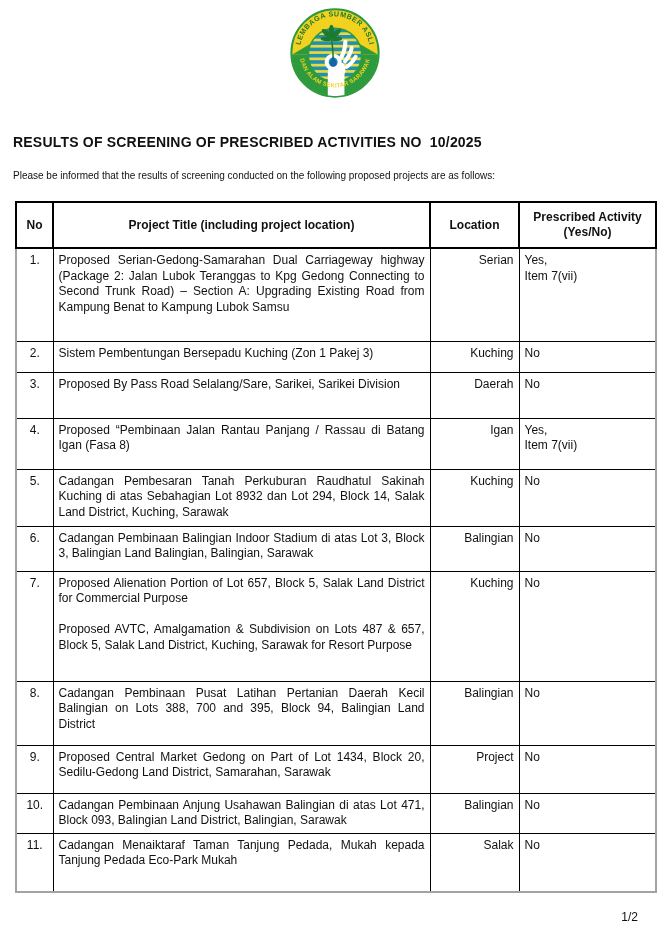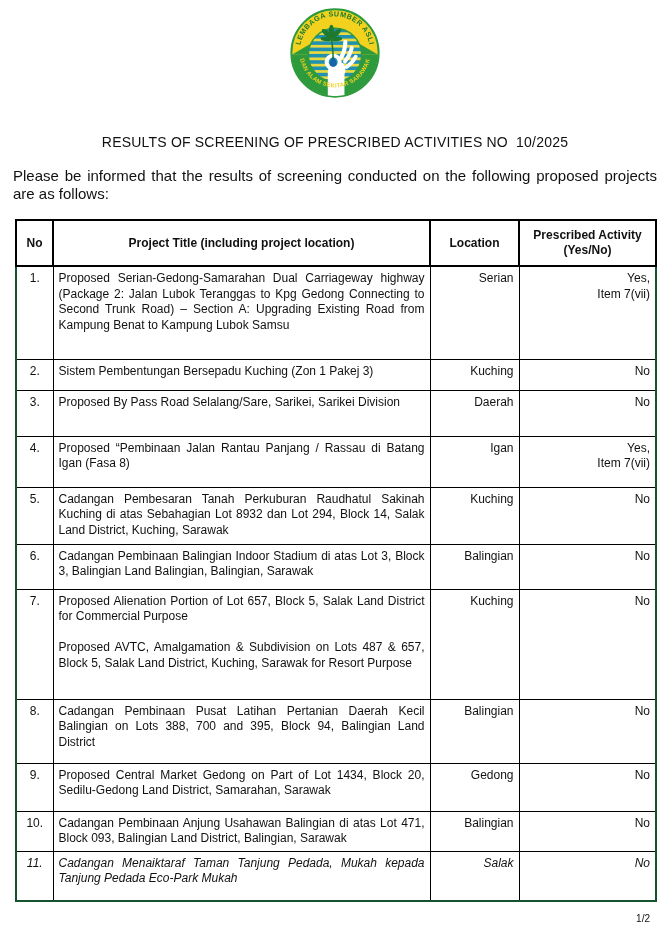--- a/index.html
+++ b/index.html
@@ -10,38 +10,38 @@
     background: #ffffff;
     font-family: "Liberation Sans", sans-serif;
     color: #111111;
     overflow: hidden;
     box-sizing: border-box;
     padding: 0 13px;
   }
   .logo-wrap { text-align: center; padding-top: 8px; height: 88px; }
   .doc-title {
     margin: 38px 0 0 0;
-    text-align: center;
+    text-align: left;
     font-size: 14px;
-    font-weight: normal;
+    font-weight: bold;
     letter-spacing: 0.2px;
     white-space: pre-wrap;
   }
   .intro {
     margin: 17px 0 0 0;
-    font-size: 15px;
+    font-size: 10px;
     line-height: 18px;
     text-align: justify;
   }
   table.results {
     border-collapse: collapse;
     table-layout: fixed;
     width: 640px;
     margin: 16px 11px 0 2px;
-    border: 2px solid #14532d;
+    border: 2px solid #a3a3a3;
   }
   table.results th {
     border: 2px solid #000;
     font-size: 12px;
     font-weight: bold;
     text-align: center;
     vertical-align: middle;
     padding: 4px 3px;
     white-space: pre-line;
     line-height: 15px;
@@ -57,30 +57,30 @@
   tbody tr:nth-child(1)  { height: 93px; }
   tbody tr:nth-child(2)  { height: 31px; }
   tbody tr:nth-child(3)  { height: 46px; }
   tbody tr:nth-child(4)  { height: 51px; }
   tbody tr:nth-child(5)  { height: 57px; }
   tbody tr:nth-child(6)  { height: 45px; }
   tbody tr:nth-child(7)  { height: 110px; }
   tbody tr:nth-child(8)  { height: 64px; }
   tbody tr:nth-child(9)  { height: 48px; }
   tbody tr:nth-child(10) { height: 34px; padding-left: 12px; }
-  tbody tr:nth-child(11) { height: 50px; font-style: italic; }
+  tbody tr:nth-child(11) { height: 59px; }
   td.c-no  { text-align: center; padding-left: 2px; padding-right: 2px; }
   td.c-title { text-align: justify; white-space: pre-line; }
   td.c-loc { text-align: right; }
-  td.c-act { text-align: right; white-space: pre-line; }
+  td.c-act { text-align: left; white-space: pre-line; }
   .page-number {
     position: absolute;
-    right: 20px;
+    right: 32px;
     bottom: 19px;
-    font-size: 10px;
+    font-size: 12px;
   }
 </style>
 </head>
 <body>
 
 <div class="page">
 
   <div class="logo-wrap">
     <svg viewBox="0 0 100 100" width="90" height="90" role="img">
       <defs>
@@ -222,21 +222,21 @@
   <tr>
     <td class="c-no">8.</td>
     <td class="c-title">Cadangan Pembinaan Pusat Latihan Pertanian Daerah Kecil Balingian on Lots 388, 700 and 395, Block 94, Balingian Land District</td>
     <td class="c-loc">Balingian</td>
     <td class="c-act">No</td>
   </tr>
 
   <tr>
     <td class="c-no">9.</td>
     <td class="c-title">Proposed Central Market Gedong on Part of Lot 1434, Block 20, Sedilu-Gedong Land District, Samarahan, Sarawak</td>
-    <td class="c-loc">Gedong</td>
+    <td class="c-loc">Project</td>
     <td class="c-act">No</td>
   </tr>
 
   <tr>
     <td class="c-no">10.</td>
     <td class="c-title">Cadangan Pembinaan Anjung Usahawan Balingian di atas Lot 471, Block 093, Balingian Land District, Balingian, Sarawak</td>
     <td class="c-loc">Balingian</td>
     <td class="c-act">No</td>
   </tr>
 

